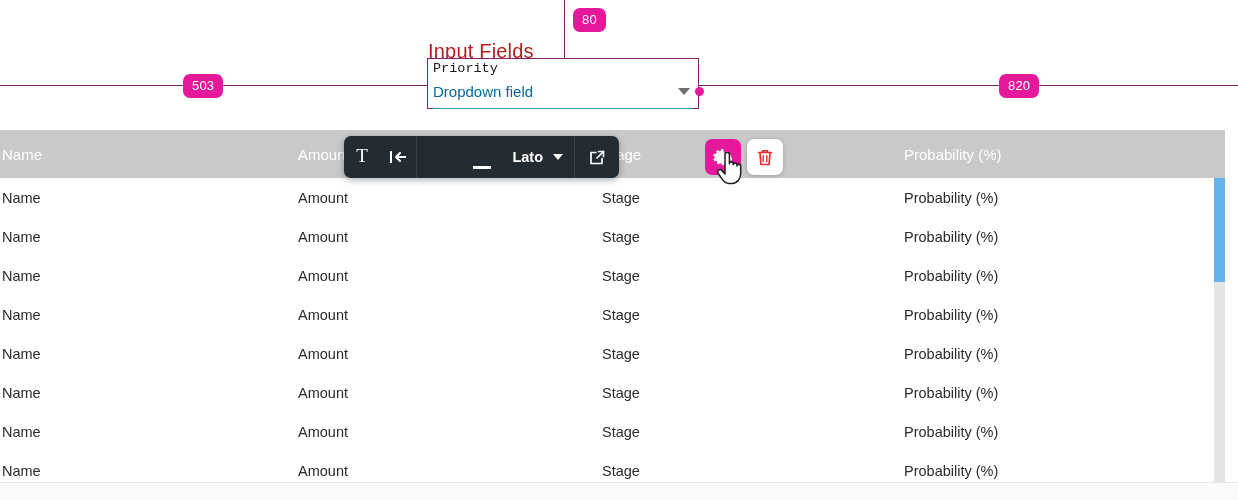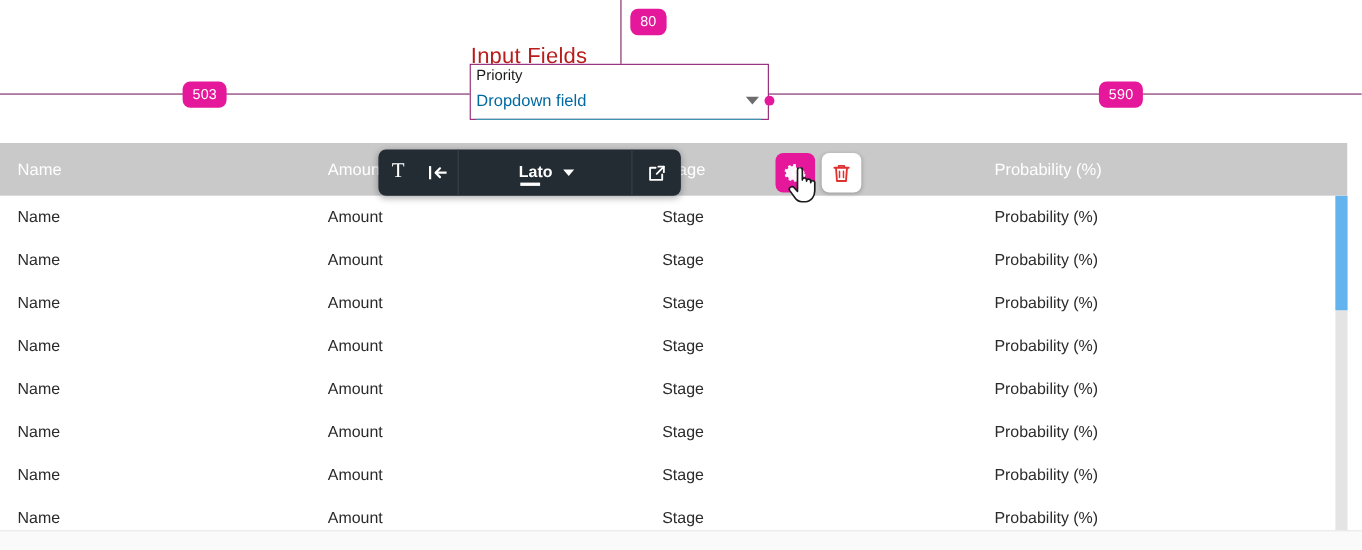--- a/index.html
+++ b/index.html
@@ -45,21 +45,21 @@
     font-size: 13px;
     line-height: 1;
     padding: 5px 9px 6px 9px;
     border-radius: 7px;
     font-family: "Liberation Sans", sans-serif;
     letter-spacing: 0.2px;
     white-space: nowrap;
     margin-left: 24px;
   }
   #badge-top  { left: 549px; top: 8px; }
-  #badge-left { left: 142px; top: 74px; }
+  #badge-left { left: 159px; top: 74px; }
   #badge-right{ left: 975px; top: 74px; }
 
   
   #field-group-label {
     position: absolute;
     left: 428px;
     top: 40px;
     font-size: 20px;
     color: #b91c1c;
     font-family: Liberation Sans, sans-serif;
@@ -74,21 +74,21 @@
     box-sizing: border-box;
     border: 1.6px solid #8e2070;
     background: #ffffff;
   }
   #field-label {
     position: absolute;
     left: 5px;
     top: 2px;
     font-size: 13.5px;
     color: #1b1b1b;
-    font-family: Liberation Sans, sans-serif;
+    font-family: Liberation Mono, monospace;
   }
   #field-control {
     position: absolute;
     left: 5px;
     right: 6px;
     top: 23px;
     height: 26px;
     border-bottom: 1.5px solid #35a0b5;
   }
   #field-placeholder {
@@ -135,21 +135,21 @@
     height: 48px;
     background: #c9c9c9;
     color: #ffffff;
   }
   #table-header .th {
     font-size: 15px;
     font-family: "Liberation Sans", sans-serif;
     font-weight: normal;
     white-space: nowrap;
   }
-  .col-1 { width: 298px; padding-left: 16px; box-sizing: border-box; }
+  .col-1 { width: 298px; padding-left: 2px; box-sizing: border-box; }
   .col-2 { width: 304px; box-sizing: border-box; }
   .col-3 { width: 302px; box-sizing: border-box; }
   .col-4 { width: 310px; box-sizing: border-box; }
 
   .trow {
     display: flex;
     align-items: center;
     height: 39px;
     background: #ffffff;
     color: #2b2b2b;
@@ -210,21 +210,21 @@
     display: flex;
     align-items: center;
     justify-content: center;
     min-width: 36px;
     height: 42px;
     color: #ffffff;
   }
   .tb-select {
     display: flex;
     align-items: center;
-    justify-content: center;
+    justify-content: flex-end;
     height: 42px;
     color: #ffffff;
     padding: 0 11px 0 14px;
     gap: 10px;
   }
   .tb-select .tb-val {
     font-size: 14.5px;
     font-family: "Liberation Sans", sans-serif;
     font-weight: bold;
     white-space: nowrap;
@@ -296,21 +296,21 @@
 </head>
 <body>
 
 <div id="canvas">
 
   <div class="guide-h"></div>
   <div class="guide-v"></div>
 
   <div class="badge" id="badge-top">80</div>
   <div class="badge" id="badge-left">503</div>
-  <div class="badge" id="badge-right">590</div>
+  <div class="badge" id="badge-right">820</div>
 
   <div id="field-group-label">Input Fields</div>
 
   <div id="field-box">
     <div id="field-label">Priority</div>
     <div id="field-control">
       <div id="field-placeholder">Dropdown field</div>
       <div id="field-chevron"></div>
     </div>
   </div>

